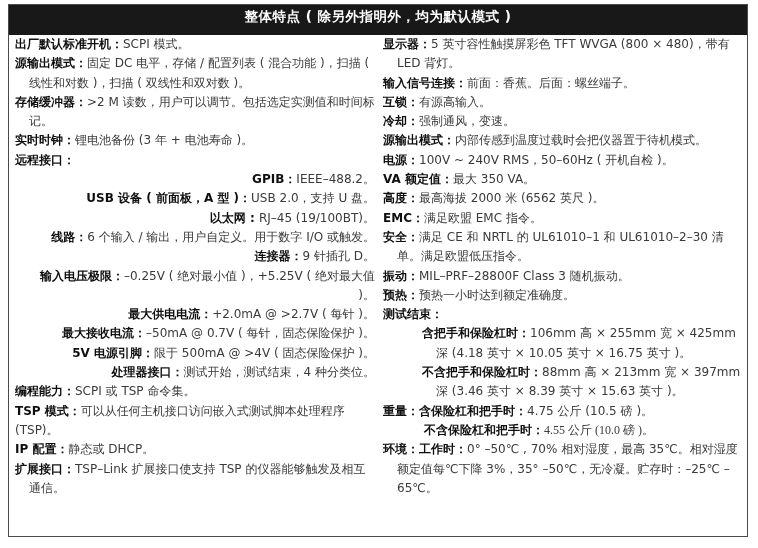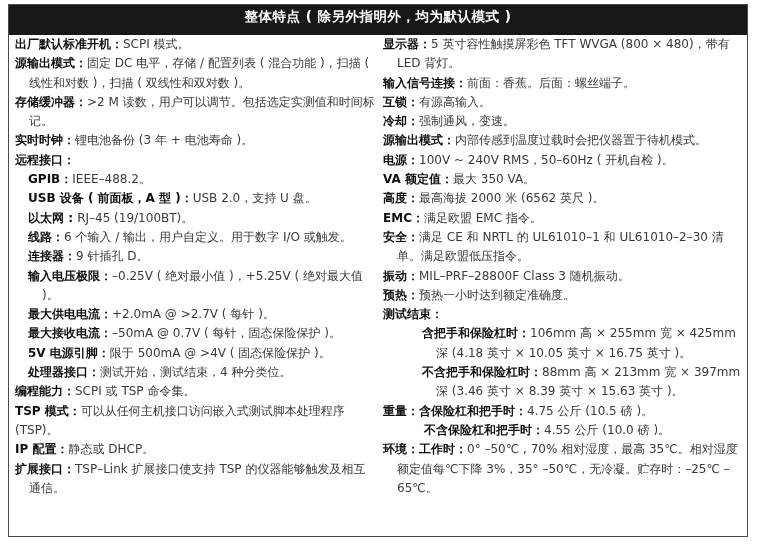--- a/index.html
+++ b/index.html
@@ -36,23 +36,23 @@
   .col { width: 360px; flex: 0 0 360px; }
   .spec-line {
     font-size: 12px;
     line-height: 19.3px;
     color: var(--body-text, #3a3a3a);
     padding-left: 14px;
     text-indent: -14px;
     word-break: break-word;
   }
   .spec-line.no-hang { padding-left: 0; text-indent: 0; }
-  .spec-line.indent-1 { margin-left: 13px; }
+  .spec-line.indent-1 { margin-left: 13px; text-align: right; }
   .spec-line.indent-2 { margin-left: 39px; }
-  .spec-line.indent-3 { margin-left: 41px; }
+  .spec-line.indent-3 { margin-left: 41px; font-family: Liberation Serif, serif; }
   .lbl { font-weight: bold; color: var(--label-text, #0f0f0f); }
   .txt { font-weight: normal; }
 </style>
 </head>
 <body>
 
 <div class="panel">
   <div class="panel-header">整体特点 ( 除另外指明外，均为默认模式 )</div>
   <div class="panel-body">
     <div class="col">

